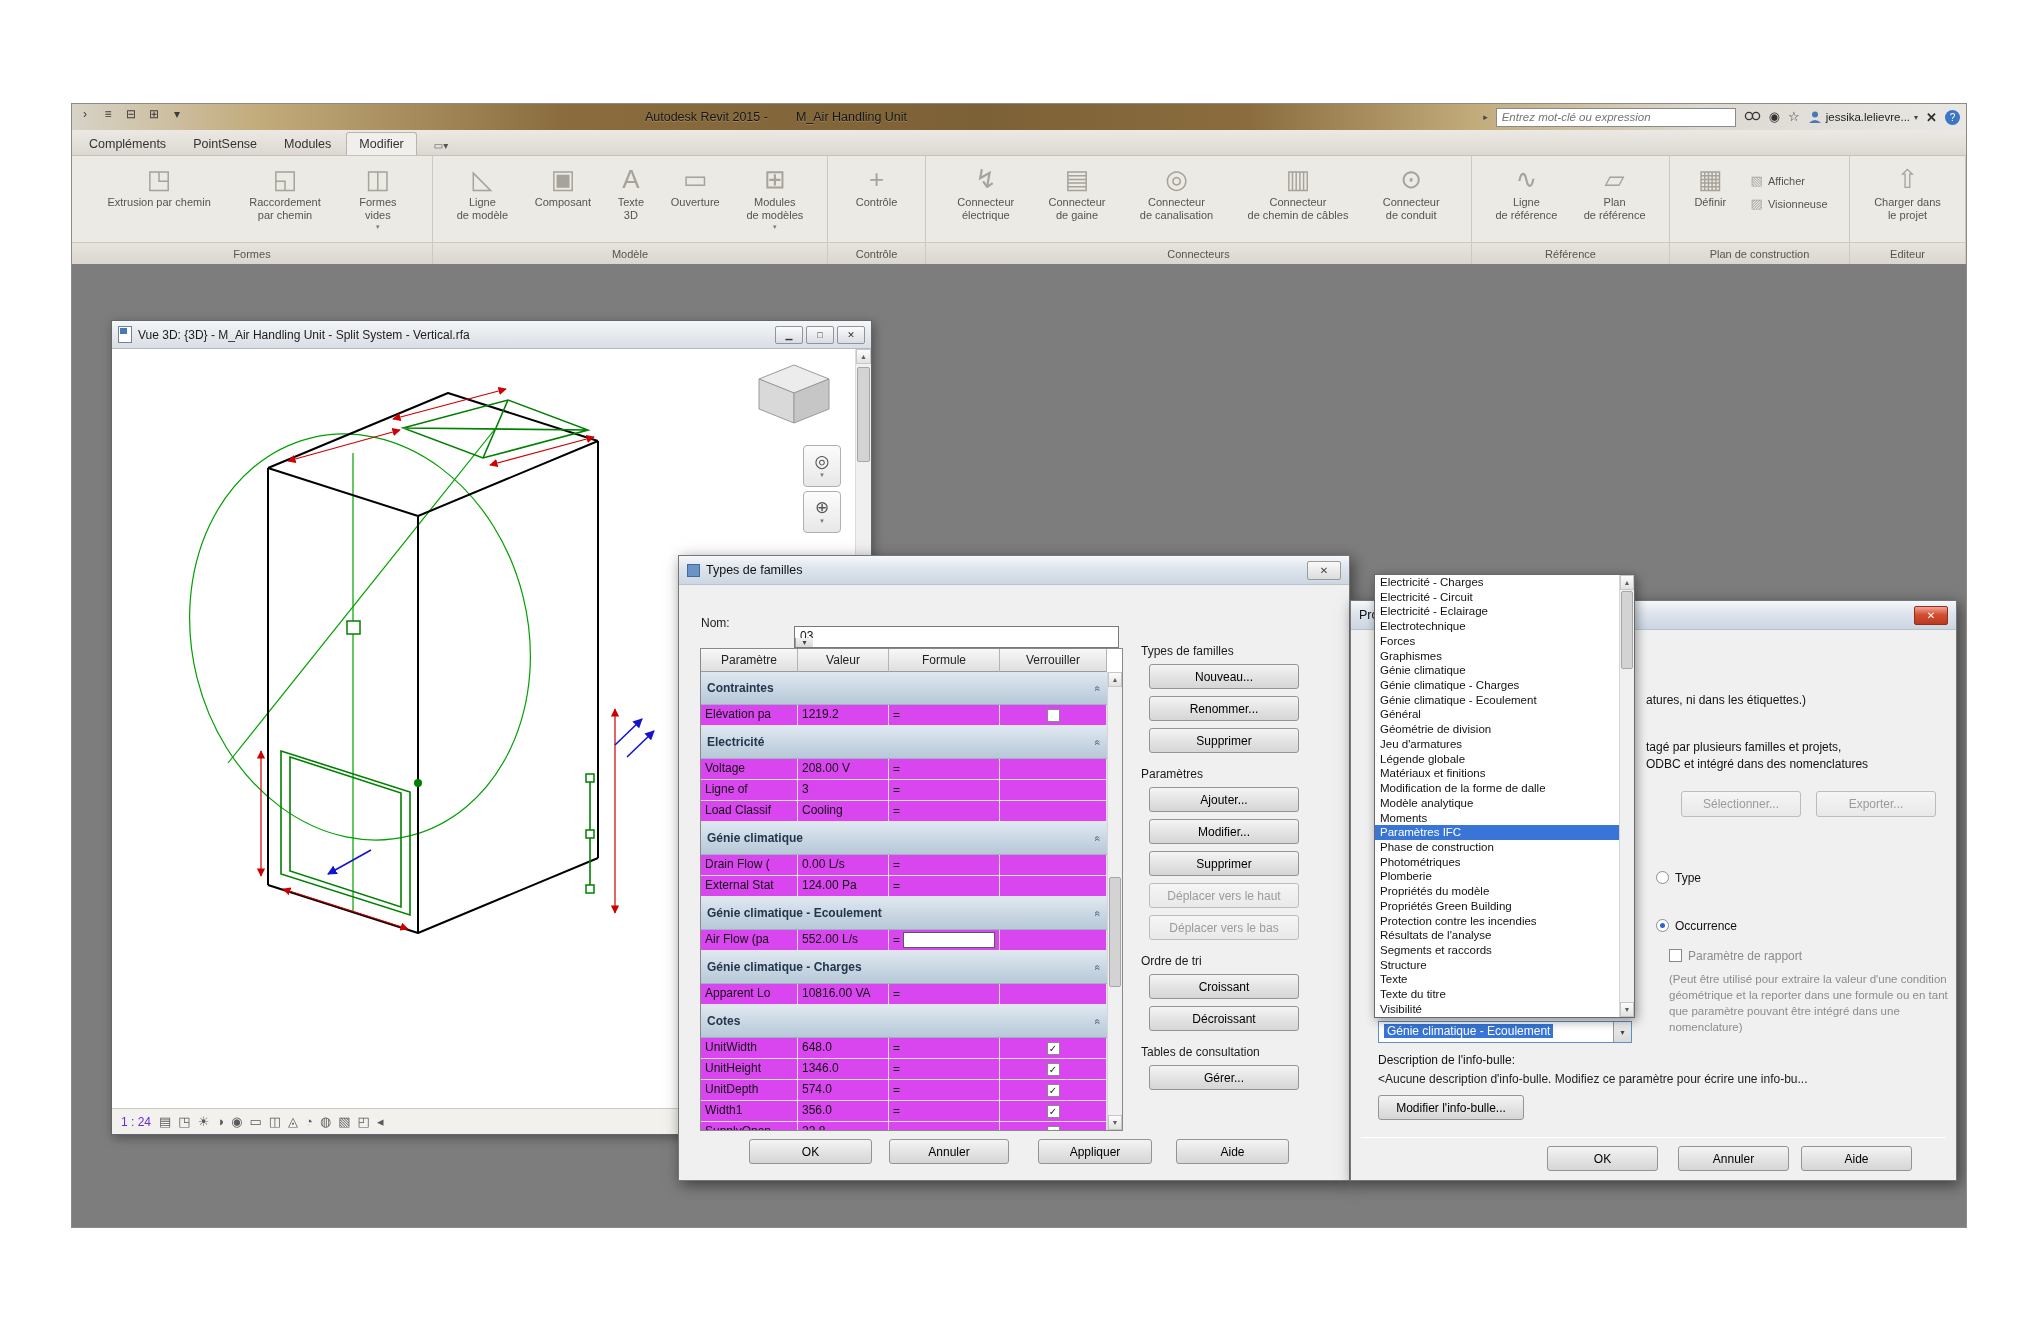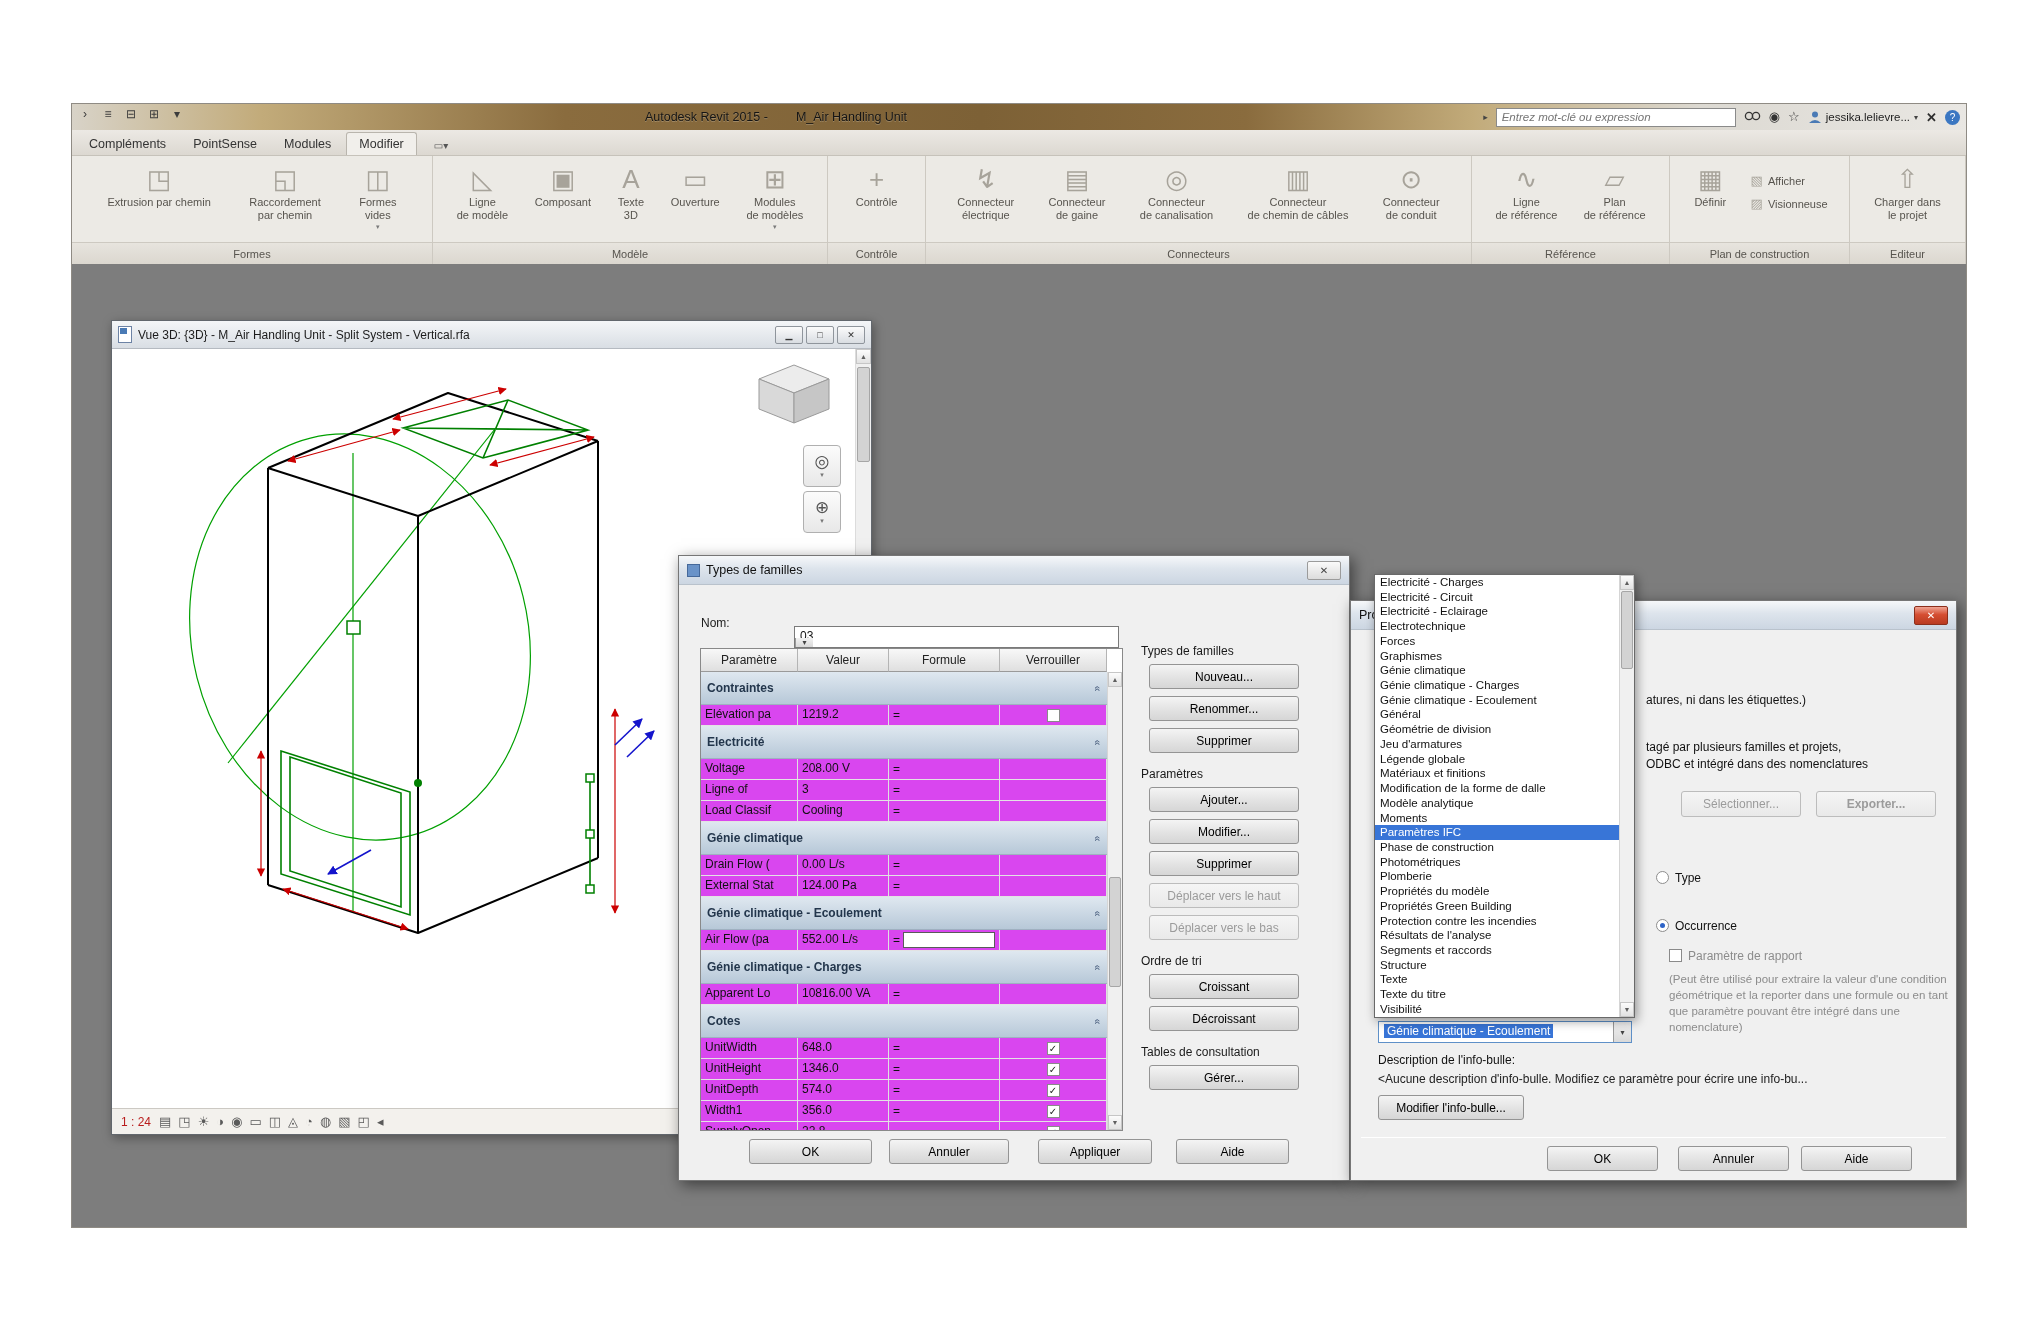--- a/index.html
+++ b/index.html
@@ -62,21 +62,21 @@
 .navbar{position:absolute;right:30px;top:96px;width:38px;display:flex;flex-direction:column;gap:4px;}
 .navbtn{height:42px;background:linear-gradient(#fcfcfc,#e8e8e8);border:1px solid #b0b0b0;border-radius:4px;display:flex;flex-direction:column;align-items:center;justify-content:center;color:#555;}
 .nglyph{font-size:17px;line-height:18px;}
 .ncaret{font-size:7px;color:#777;}
 .vscroll{position:absolute;right:0;top:0;bottom:26px;width:16px;background:#f0f0f0;border-left:1px solid #dcdcdc;}
 .sarr{position:absolute;left:0;right:0;height:15px;display:flex;align-items:center;justify-content:center;font-size:7px;color:#5f5f5f;background:linear-gradient(#fcfcfc,#e2e2e2);border:1px solid #c6c6c6;}
 .sarr.top{top:0}.sarr.bot{bottom:0}
 .thumb{position:absolute;left:1px;right:1px;background:#d3d3d3;border:1px solid #a6a6a6;border-radius:2px;}
 .vthumb{top:18px;height:95px;}
 .vcb{position:absolute;left:0;right:16px;bottom:0;height:26px;background:#f3f1ed;border-top:1px solid #ccc9c3;display:flex;align-items:center;gap:8px;padding:0 9px;}
-.vscale{font-size:12px;color:#b91c1c;white-space:nowrap;}
+.vscale{font-size:12px;color:#6d28d9;white-space:nowrap;}
 .vcbi{display:flex;gap:7px;align-items:center;}
 .vci{font-size:13px;color:#5a5a5a;}
 
 
 .dlg{position:absolute;background:#f0f0f0;border:1px solid #767676;box-shadow:3px 4px 14px rgba(0,0,0,.5);}
 .dtitle{height:29px;background:linear-gradient(#f6f8fa,#dde4ec 45%,#ccd6e2);border-bottom:1px solid #b9c2cc;display:flex;align-items:center;padding:0 8px;gap:6px;font-size:12.5px;color:#111;}
 .dicon{width:13px;height:13px;background:#6a93c8;border:1px solid #46699a;flex:none;}
 .dtext{white-space:nowrap;overflow:hidden;}
 .dclose{margin-left:auto;width:34px;height:19px;border:1px solid #9b9b9b;border-radius:2px;background:linear-gradient(#fafafa,#dcdcdc);color:#444;font-size:10px;display:flex;align-items:center;justify-content:center;}
 .dclose.red{background:linear-gradient(#f0a695,#d54e32 45%,#b93a20);border-color:#8c2f1c;color:#fff;}
@@ -117,21 +117,21 @@
 #ft-footer .btn:nth-child(1){left:70px;width:123px}
 #ft-footer .btn:nth-child(2){left:210px;width:120px}
 #ft-footer .btn:nth-child(3){left:359px;width:114px}
 #ft-footer .btn:nth-child(4){left:497px;width:113px}
 
 
 .pp{left:1278px;top:336px;width:607px;height:581px;z-index:4;}
 .pp-topline{position:absolute;left:295px;top:92px;width:300px;font-size:12px;color:#111;}
 .pp-shared{position:absolute;left:295px;top:138px;width:300px;font-size:12px;color:#111;line-height:17px;}
 .pp-select{position:absolute;left:330px;top:190px;width:120px;height:26px;}
-.pp-export{position:absolute;left:465px;top:190px;width:120px;height:26px;font-weight:bold;}
+.pp-export{position:absolute;left:465px;top:190px;width:120px;height:26px;}
 .pprow{position:absolute;display:flex;align-items:flex-start;}
 .pp-rtype{left:305px;top:270px;}
 .pp-rocc{left:305px;top:318px;}
 .pp-report{left:318px;top:348px;}
 .radio{width:13px;height:13px;border:1px solid #8d8d8d;border-radius:50%;background:#fff;display:inline-block;position:relative;flex:none;}
 .radio.on::after{content:"";position:absolute;left:3px;top:3px;right:3px;bottom:3px;border-radius:50%;background:#2d64c8;}
 .rlab{font-size:12px;color:#111;margin-left:6px;white-space:nowrap;}
 .rlab.gray{color:#8c8c8c;}
 .pp-desc{position:absolute;left:318px;top:370px;width:280px;font-size:11.5px;line-height:16px;color:#8c8c8c;}
 .pp-combo{left:27px;top:420px;width:254px;height:22px;border-color:#5e90c8;}

